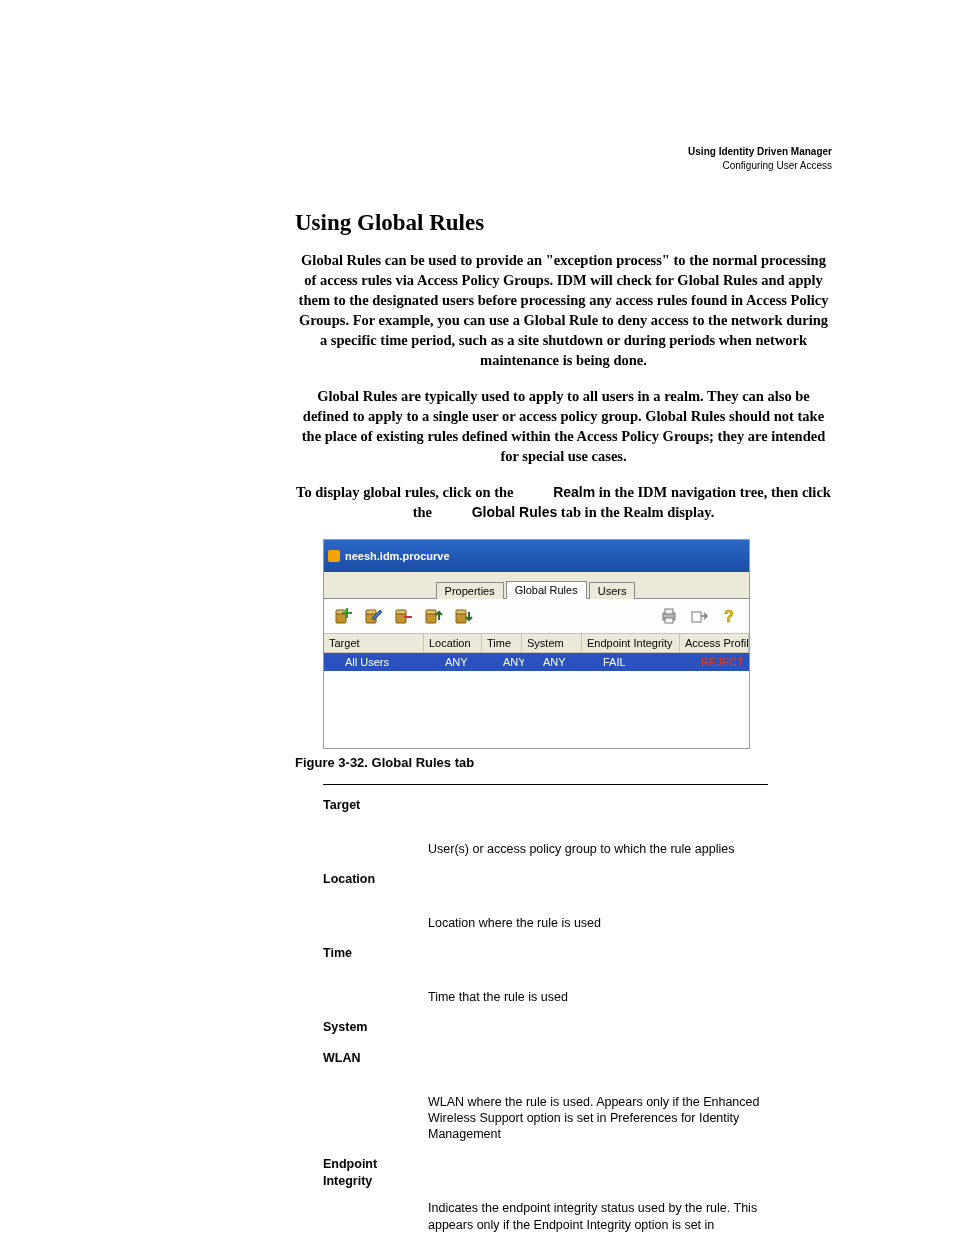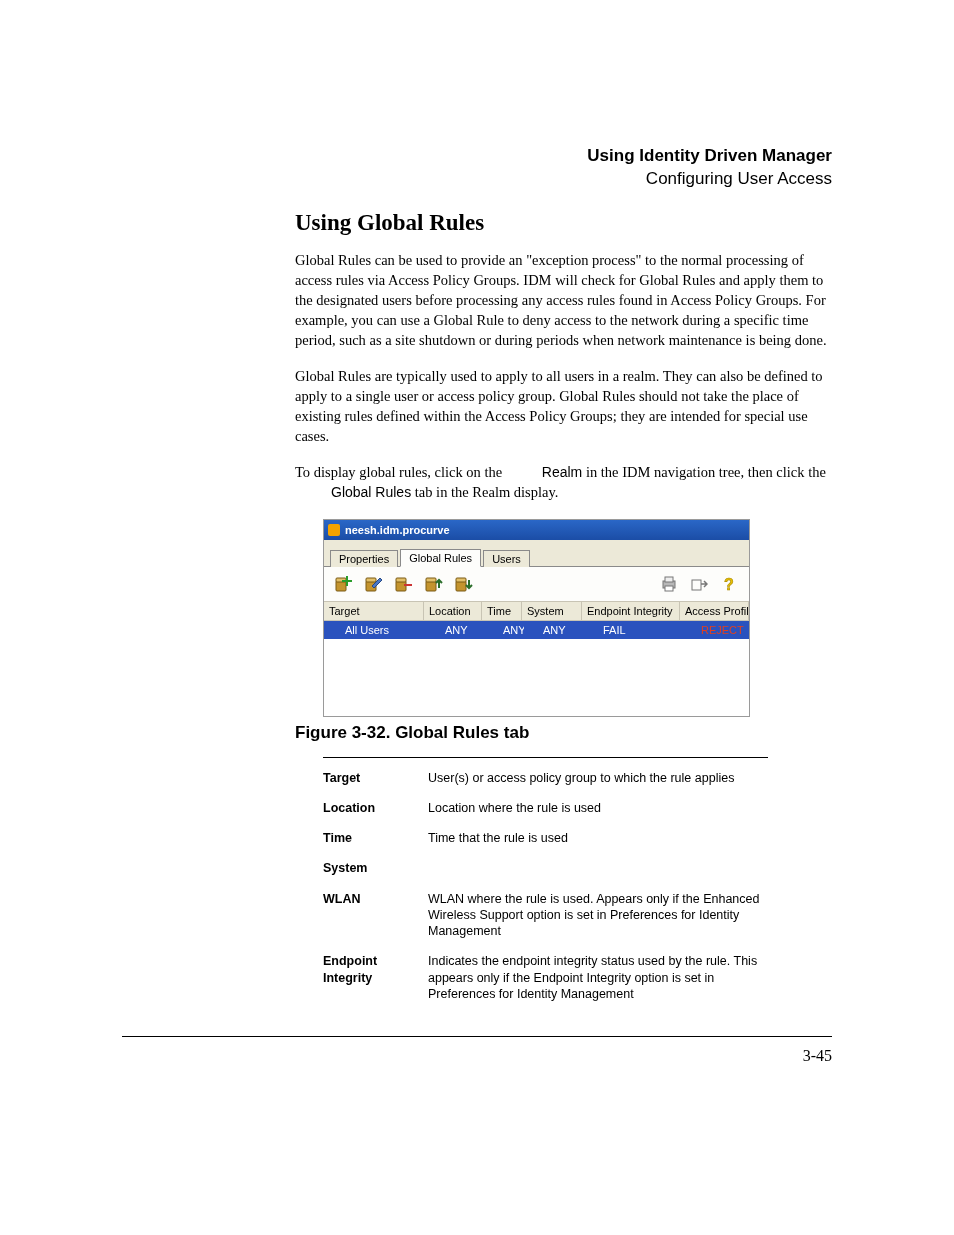--- a/index.html
+++ b/index.html
@@ -14,55 +14,56 @@
     padding: 145px 122px 60px 122px;
     box-sizing: border-box;
     position: relative;
   }
   .running-header {
     position: absolute;
     top: 145px;
     right: 122px;
     text-align: right;
     font-family: Arial, Helvetica, sans-serif;
-    font-size: 17px;
+    font-size: 10px;
     line-height: 1.35;
   }
   .running-header .line1 { font-weight: bold; }
   .body-col {
     margin-left: 173px; 
     margin-right: 0;
   }
   h2.section {
     font-family: "Century Schoolbook", "Times New Roman", serif;
     font-weight: bold;
     font-size: 23px;
     margin: 65px 0 14px 0;
   }
   p.body {
     font-family: "Century Schoolbook", "Times New Roman", serif;
     font-size: 14.5px;
     line-height: 1.38;
     margin: 0 0 16px 0;
-    text-align: left;
+    text-align: center;
+    font-weight: bold;
   }
   .ui-font { font-family: Arial, Helvetica, sans-serif; font-size: 14px; margin-left: 36px; }
 
   
   .screenshot {
     width: 425px;
     margin: 10px 0 6px 28px;
     border: 1px solid #9a9a9a;
     background: #ece9d8;
     font-family: Tahoma, Arial, sans-serif;
     font-size: 11px;
     color: #000;
   }
   .titlebar {
-    height: 20px;
+    height: 32px;
     background: linear-gradient(#2a67c7, #1b4da6);
     color: #fff;
     display: flex;
     align-items: center;
     padding: 0 4px;
     font-size: 11px;
     font-weight: bold;
     gap: 5px;
   }
   .titlebar .app-icon {
@@ -70,20 +71,21 @@
     background: #f4a300;
     border-radius: 2px;
     display: inline-block;
   }
   .tabrow {
     display: flex;
     align-items: flex-end;
     padding: 4px 6px 0 6px;
     height: 22px;
     background: #ece9d8;
+    justify-content: center;
   }
   .tab {
     border: 1px solid #8a8a8a;
     border-bottom: none;
     padding: 2px 8px;
     margin-right: 2px;
     background: #ece9d8;
     font-size: 11px;
     position: relative;
     top: 1px;
@@ -136,38 +138,38 @@
     display: grid;
     grid-template-columns: 100px 58px 40px 60px 98px 1fr;
     font-size: 11px;
   }
   .grid-row.selected { background: #2a52be; color: #fff; }
   .grid-row > div { padding: 3px 21px; white-space: nowrap; overflow: hidden; }
   .cell-reject { color: #e04020; }
 
   .fig-caption {
     font-family: Arial, Helvetica, sans-serif;
-    font-size: 17px;
+    font-size: 13px;
     font-weight: bold;
     margin: 6px 0 14px 0;
   }
 
   
   .def-table {
     margin: 8px 0 0 28px;
     border-top: 1px solid #000;
     padding-top: 12px;
     width: 445px;
     font-family: Arial, Helvetica, sans-serif;
     font-size: 12.5px;
     line-height: 1.3;
   }
   .def-row { display: flex; margin-bottom: 14px; }
   .def-term { width: 105px; font-weight: bold; flex-shrink: 0; }
-  .def-desc { flex: 1; }
+  .def-desc { flex: 1; margin-top: 44px; }
 
   .footer-rule {
     border: none;
     border-top: 1px solid #000;
     margin: 34px 0 0 0;
   }
   .page-number {
     font-family: "Century Schoolbook", "Times New Roman", serif;
     font-size: 16px;
     text-align: right;

